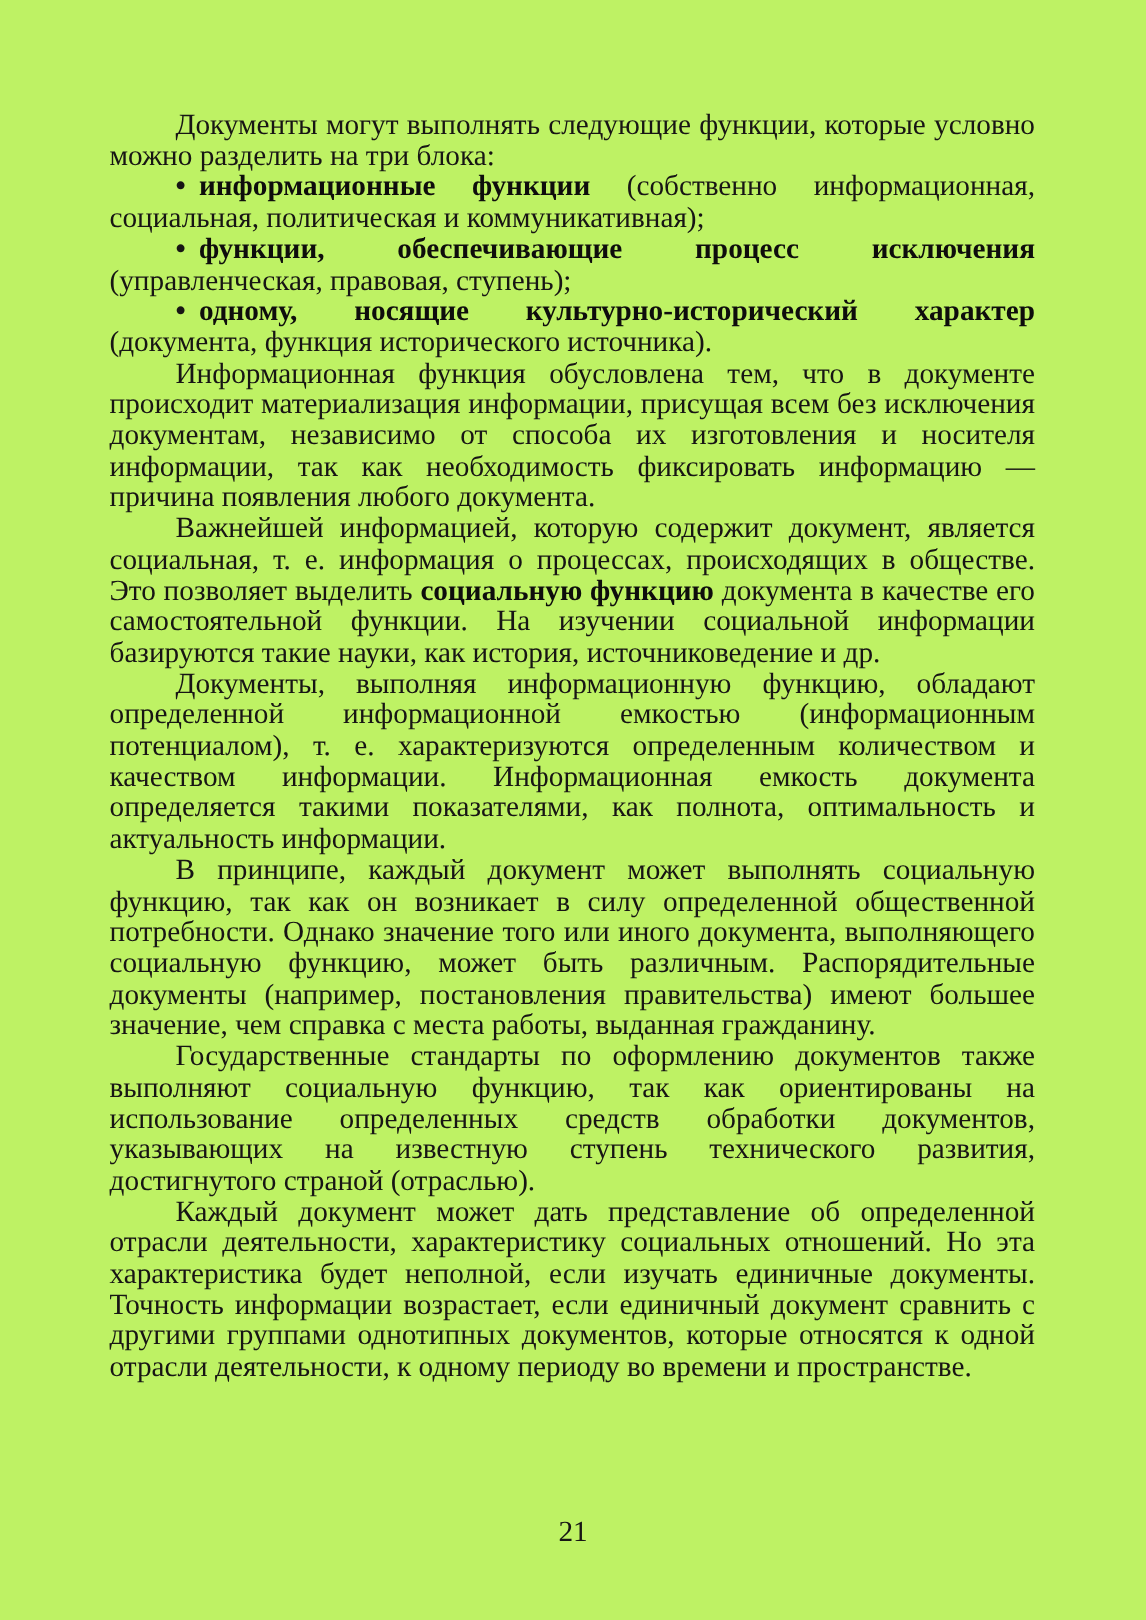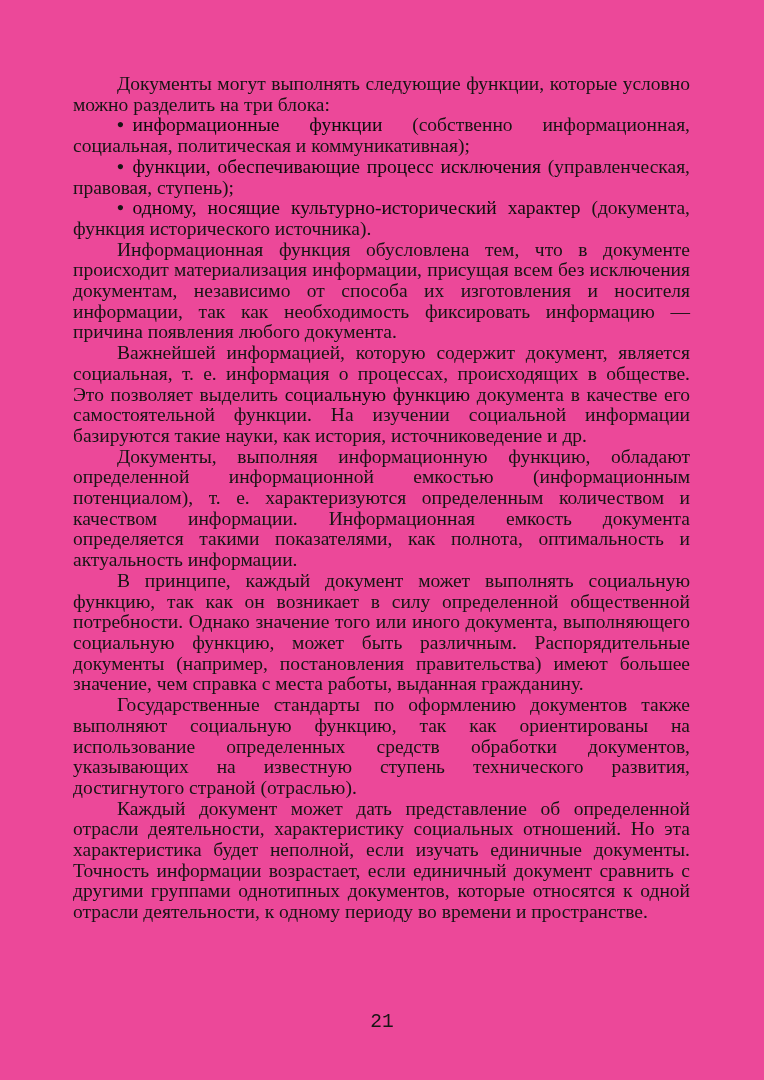--- a/index.html
+++ b/index.html
@@ -10,50 +10,49 @@
     width: 764px;
     height: 1080px;
     background: #f6f6f5;
     overflow: hidden;
   }
   .page {
     position: relative;
     width: 764px;
     height: 1080px;
     box-sizing: border-box;
-    background: #ec4899;
+    background: #bef264;
     padding: 74px 74px 0 73px;
     font-family: "Liberation Serif", "DejaVu Serif", serif;
     color: #171514;
   }
   .para {
     margin: 0;
     text-indent: 44px;
     text-align: justify;
     font-size: 19.5px;
     line-height: 20.7px;
   }
   .para b {
-    font-weight: normal;
+    font-weight: bold;
     color: #0e0d0c;
   }
   .bullet-marker {
     font-weight: bold;
     margin-right: 0.45em;
   }
   .page-number {
     position: absolute;
     left: 0;
     right: 0;
     top: 1012px;
     text-align: center;
     font-size: 19.5px;
     line-height: 20.7px;
     color: #171514;
-    font-family: Liberation Mono, monospace;
   }
 </style>
 </head>
 <body>
 
 <div class="page">
 
   <p class="para"><span>Документы могут выполнять следующие функции, которые условно можно разделить на три блока:</span></p>
 
   <p class="para"><span class="bullet-marker">•</span><b>информационные функции</b><span> (собственно информационная, социальная, политическая и коммуникативная);</span></p>

